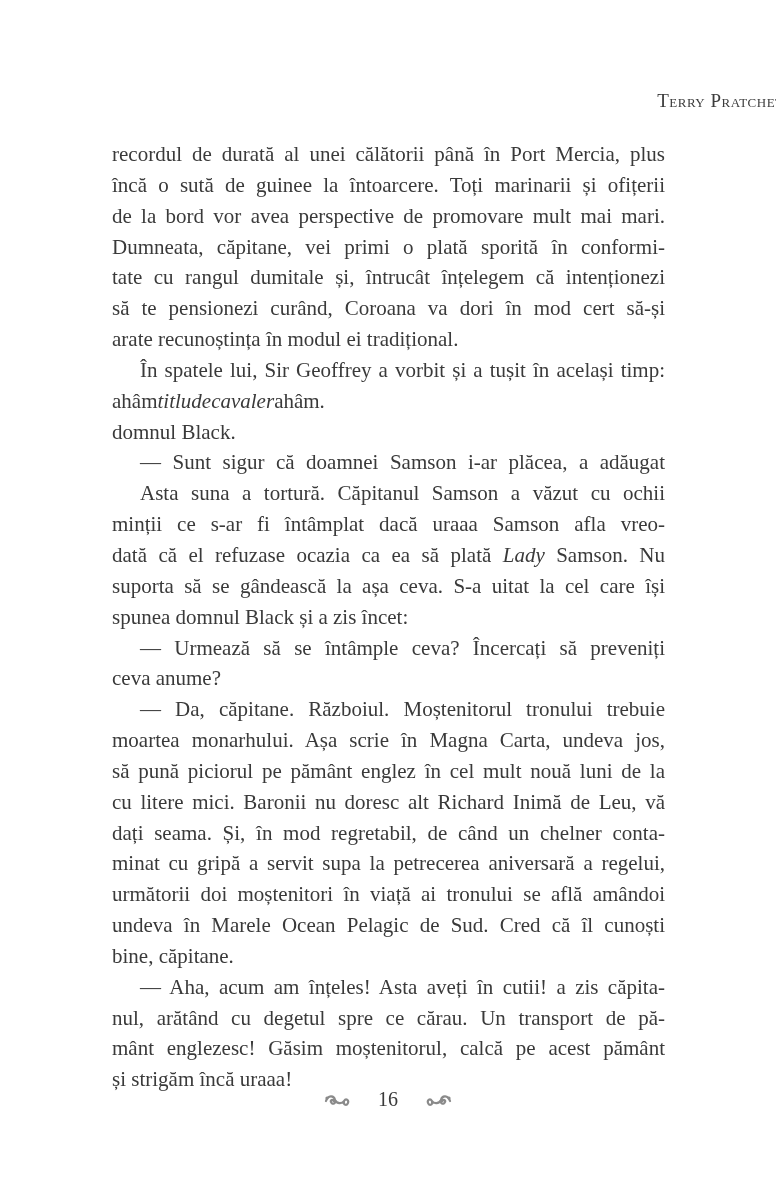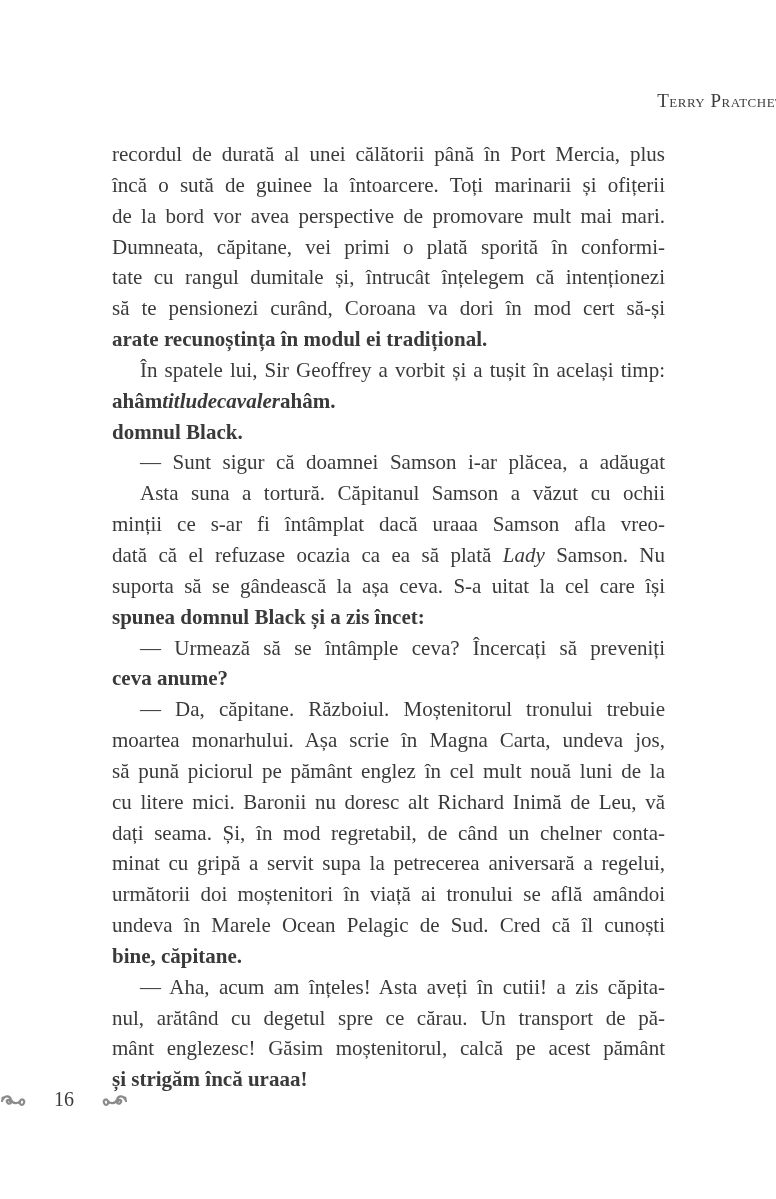--- a/index.html
+++ b/index.html
@@ -44,33 +44,32 @@
     .line {
       display: block;
       height: 30.85px;
       white-space: nowrap;
       text-align: justify;
       text-align-last: justify;
       overflow: visible;
     }
     .line.last {
       text-align-last: left;
-      font-weight: bold;
     }
     .line.indent {
       padding-left: 28px;
     }
     .line em { font-style: italic; }
     .folio {
       position: absolute;
       top: 1088px;
       left: 0;
       width: 776px;
       display: flex;
-      justify-content: flex-start;
+      justify-content: center;
       align-items: center;
       gap: 28px;
       font-size: 20px;
       color: #3a3a3a;
     }
     .orn {
       display: inline-block;
       width: 26px;
       height: 16px;
     }

